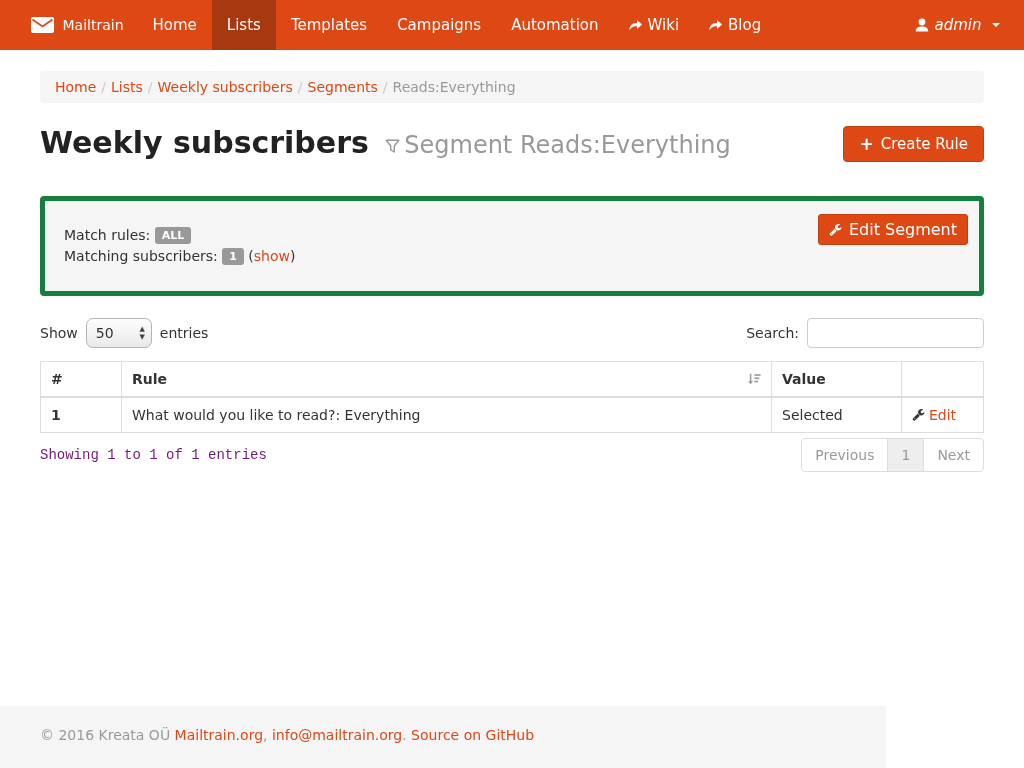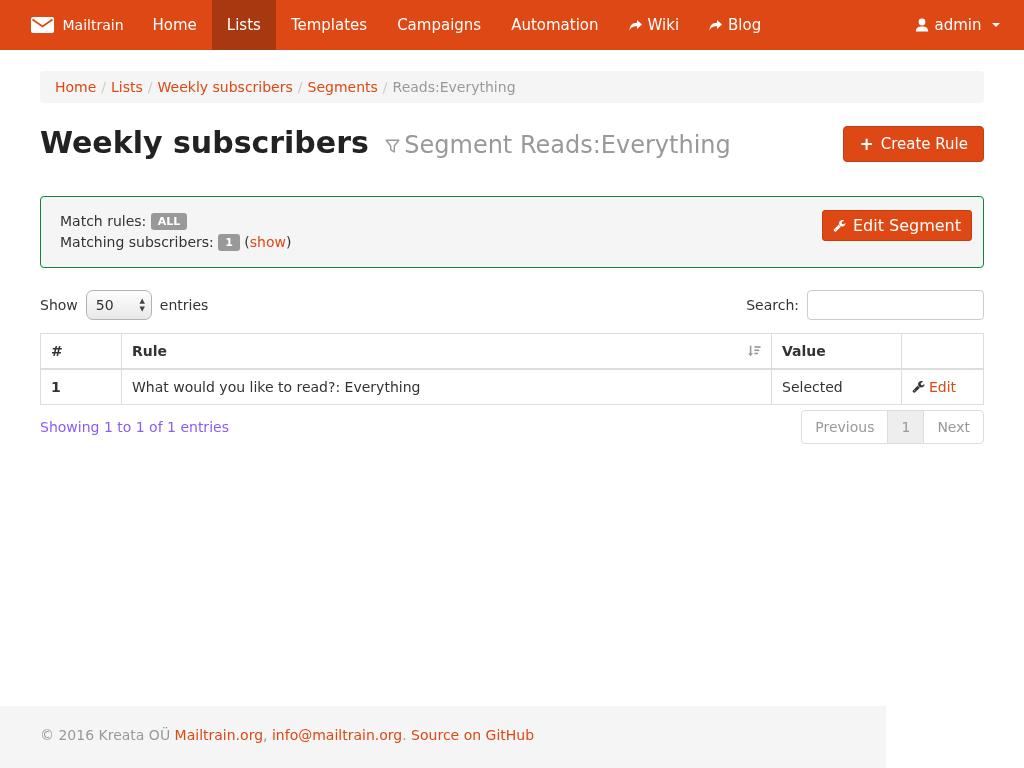--- a/index.html
+++ b/index.html
@@ -10,21 +10,21 @@
     font-family:"DejaVu Sans","Liberation Sans",sans-serif; font-size:14px;
   }
   a { text-decoration:none; }
 
   
   .navbar { height:50px; background:#dd4814; }
   .navbar-inner { width:1005px; margin:0 auto; height:50px; display:flex; align-items:stretch; }
   .brand { display:flex; align-items:center; gap:9px; color:#fff; font-size:14px; padding:0 14px 0 21px; }
   .nav-link { display:flex; align-items:center; gap:6px; color:#fff; font-size:15px; padding:0 15px; }
   .nav-link.active { background:#a8380f; }
-  .nav-right { margin-left:auto; display:flex; align-items:center; }
+  .nav-right { margin-left:auto; display:flex; align-items:center;font-style:italic; }
   .caret { display:inline-block; width:0; height:0; border-left:4px solid transparent;
            border-right:4px solid transparent; border-top:4px solid #fff; margin-left:4px; }
 
   
   .container { width:944px; margin:0 auto; }
 
   
   .breadcrumb { margin:21px 0 20px; background:#f5f5f5; border-radius:4px; padding:8px 15px; }
   .breadcrumb a { color:#dd4814; }
   .breadcrumb .sep { color:#ccc; padding:0 5px; }
@@ -35,22 +35,22 @@
   .page-title { font-size:30px; font-weight:600; color:#222; margin:0; line-height:40px; }
   .page-subtitle { font-size:24px; font-weight:400; color:#999; margin-left:6px; white-space:nowrap; }
   .btn { display:inline-flex; align-items:center; gap:7px; background:#dd4814; color:#fff;
          border:1px solid #c33f10; border-radius:4px; cursor:pointer;
          font-family:inherit; }
   .btn-lg { padding:8px 15px; font-size:15px; margin-top:3px; }
   .btn-sm { padding:5px 10px; font-size:16px; border-radius:3px; }
   .plus { font-weight:bold; font-size:17px; line-height:14px; }
 
   
-  .well { position:relative; background:#f5f5f5; border:1px solid #15803d; border-radius:4px;
-          padding:14px 19px; margin-bottom:22px; line-height:21px; }
+  .well { position:relative; background:#f5f5f5; border:5px solid #15803d; border-radius:4px;
+          padding:24px 19px; margin-bottom:22px; line-height:21px; }
   .badge { display:inline-block; background:#999; color:#fff; font-size:11px; font-weight:bold;
            padding:2px 7px; border-radius:3px; line-height:13px; position:relative; top:-1px; }
   .well a { color:#dd4814; }
   .edit-segment { position:absolute; right:11px; top:13px; }
 
   
   .controls { display:flex; justify-content:space-between; align-items:center; margin-bottom:13px; }
   .controls .left, .controls .right { display:flex; align-items:center; gap:8px; }
   .select-wrap { position:relative; display:inline-block; }
   select { appearance:none; -webkit-appearance:none; -moz-appearance:none;
@@ -68,21 +68,21 @@
   thead th { border-bottom-width:2px; font-weight:bold; }
   .col-num { width:81px; }
   .col-value { width:130px; }
   .col-action { width:82px; }
   .sort-icon { float:right; color:#999; margin-top:1px; }
   .edit-link { color:#dd4814; }
   .wrench-dark { color:#333; margin-right:4px; position:relative; top:1px; }
 
   
   .table-footer { display:flex; justify-content:space-between; align-items:center; margin-top:5px; }
-  .table-info { color:#8b5cf6; }
+  .table-info { color:#701a75;font-family:Liberation Mono, monospace; }
   .pagination { display:inline-flex; }
   .page-btn { padding:7px 13px; border:1px solid #ddd; background:#fff; color:#999;
               margin-left:-1px; line-height:18px; }
   .page-btn:first-child { border-radius:4px 0 0 4px; margin-left:0; }
   .page-btn:last-child { border-radius:0 4px 4px 0; }
   .page-btn.active { background:#eee; }
 
   
   .footer { position:absolute; left:0; bottom:0; width:886px; height:62px;
             background:#f5f5f5; color:#999; padding:21px 0 0 40px; }

